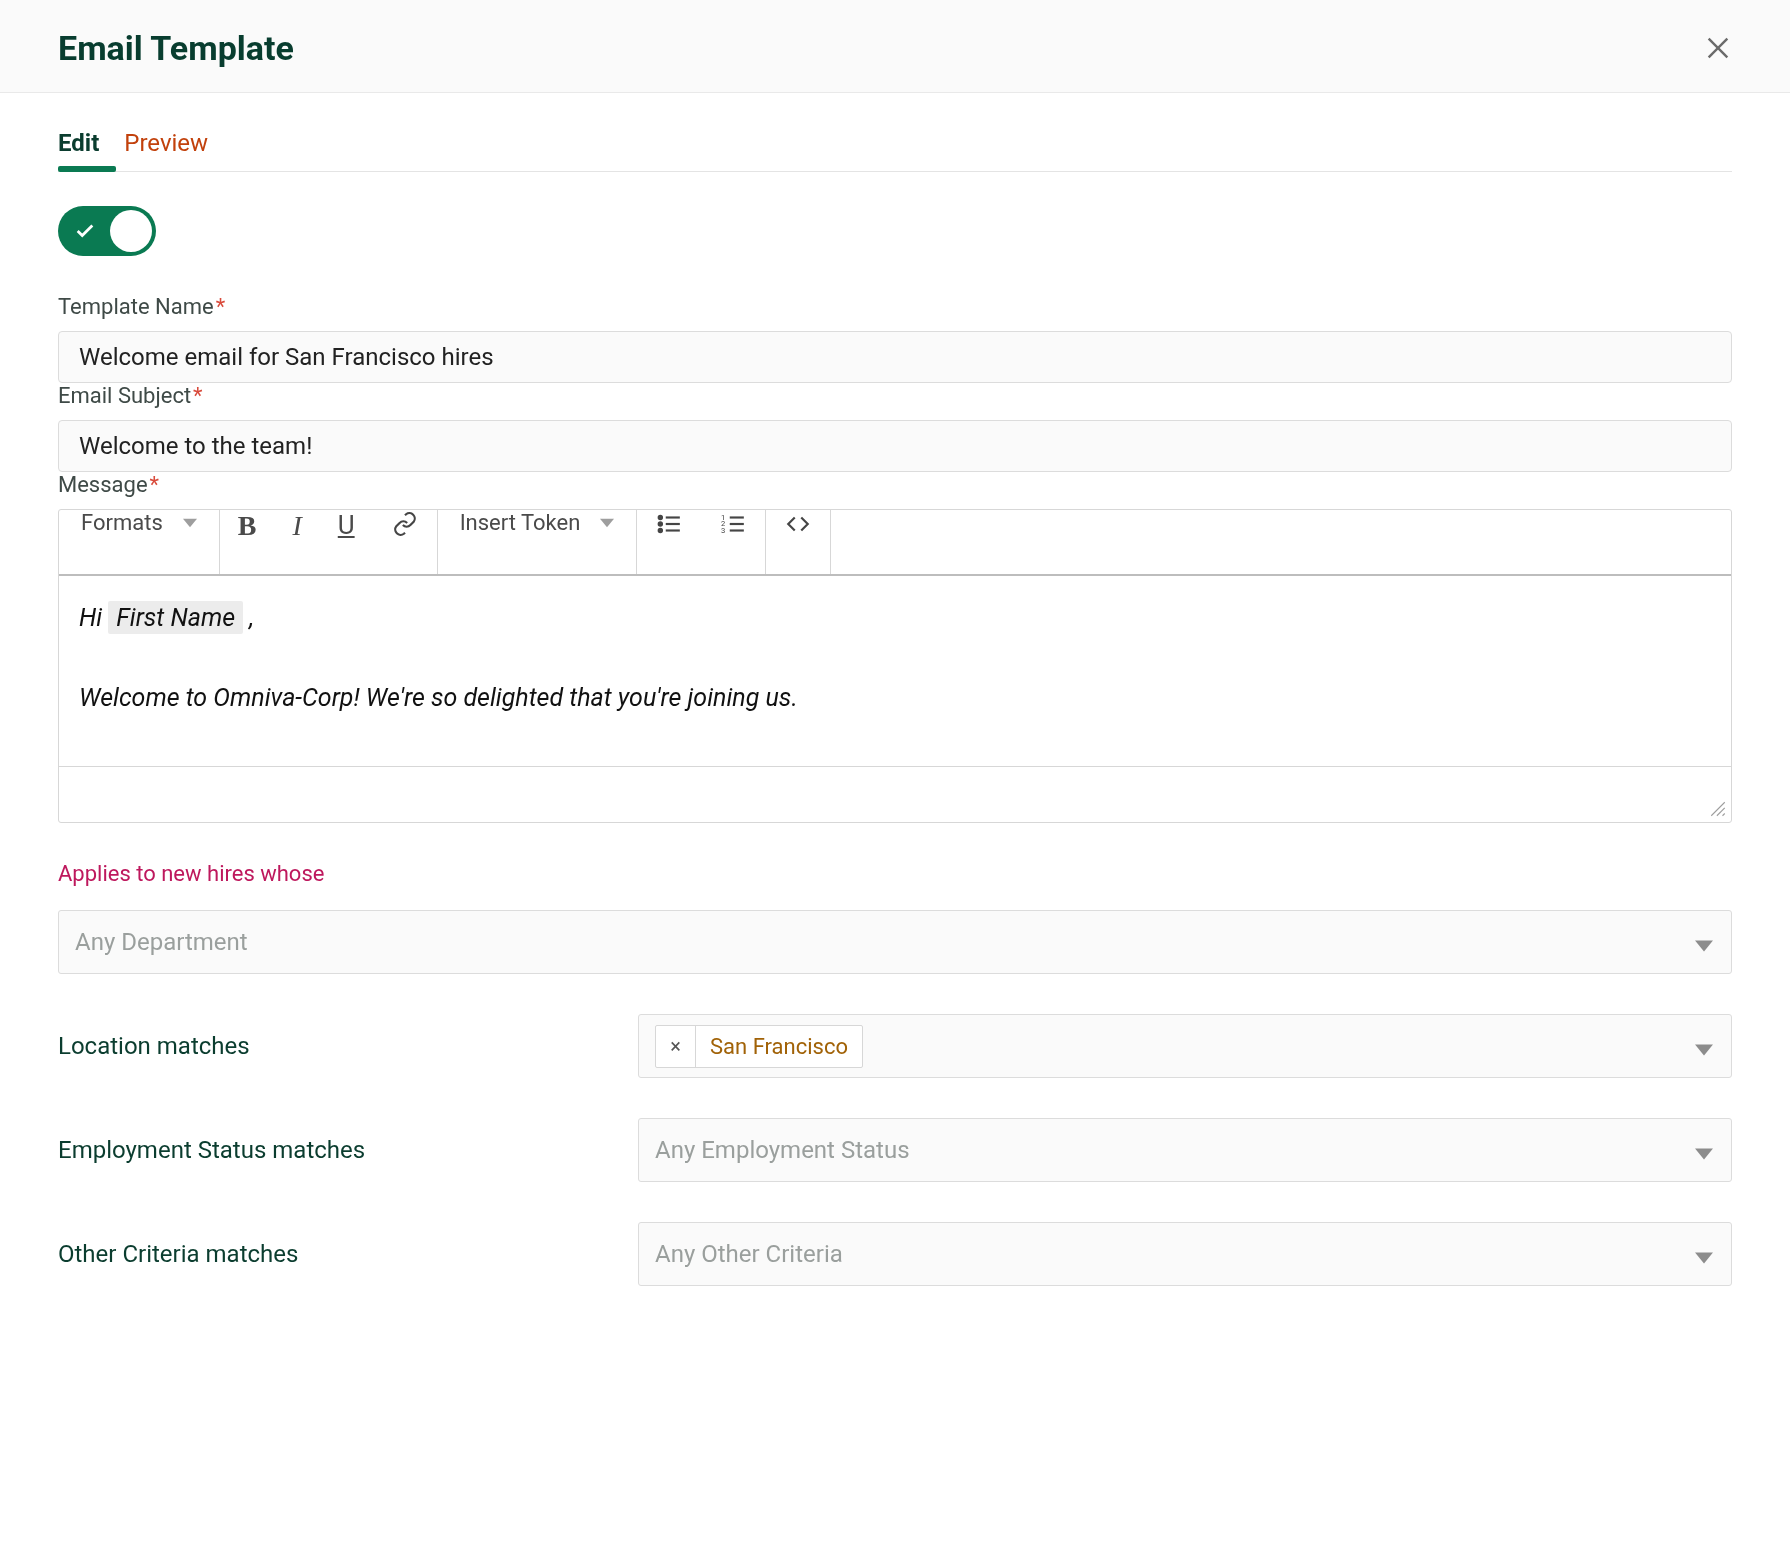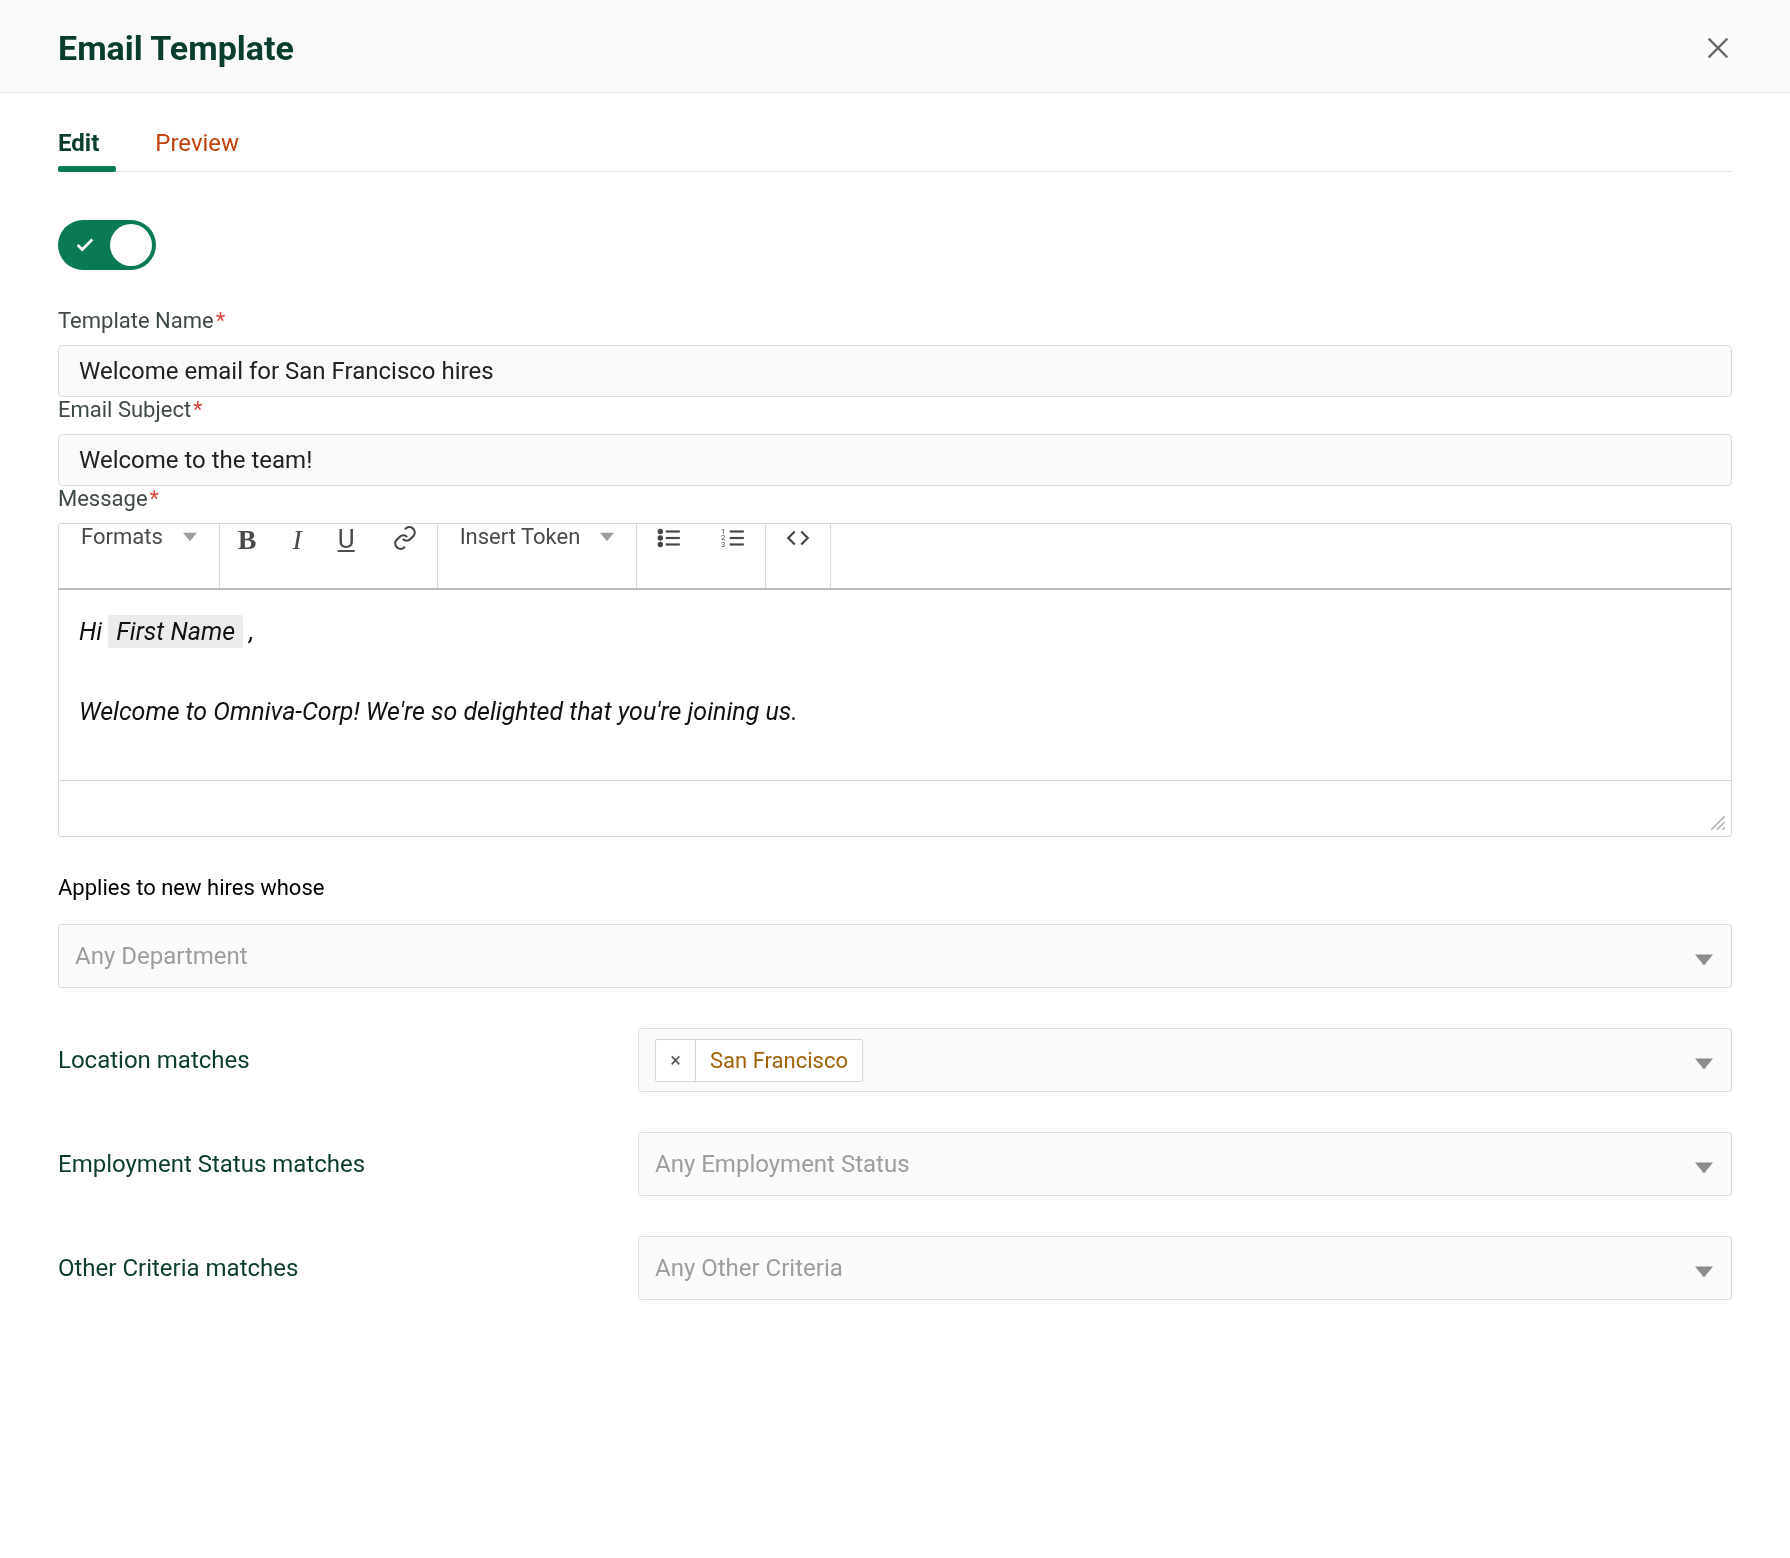--- a/index.html
+++ b/index.html
@@ -31,23 +31,23 @@
     fill: none;
   }
 
   .content {
     padding: 36px 58px 40px 58px;
     max-width: 1790px;
   }
 
   .tabs {
     display: flex;
-    gap: 56px;
+    gap: 25px;
     border-bottom: 1px solid #e4e4e4;
-    margin-bottom: 48px;
+    margin-bottom: 34px;
   }
   .tab {
     font-size: 24px;
     padding-bottom: 14px;
     color: #c2410c;
     cursor: pointer;
     position: relative;
   }
   .tab.active {
     color: #0b3d2f;
@@ -174,21 +174,21 @@
     position: absolute;
     right: 4px;
     bottom: 4px;
     width: 18px;
     height: 18px;
   }
   .resize-grip svg line { stroke:#9e9e9e; stroke-width:1; }
 
   .criteria-intro {
     font-size: 22px;
-    color: #000000;
+    color: #be185d;
     margin-top: 38px;
     margin-bottom: 24px;
   }
   .criteria-row {
     display: flex;
     align-items: center;
     margin-bottom: 40px;
   }
   .criteria-label {
     width: 580px;

